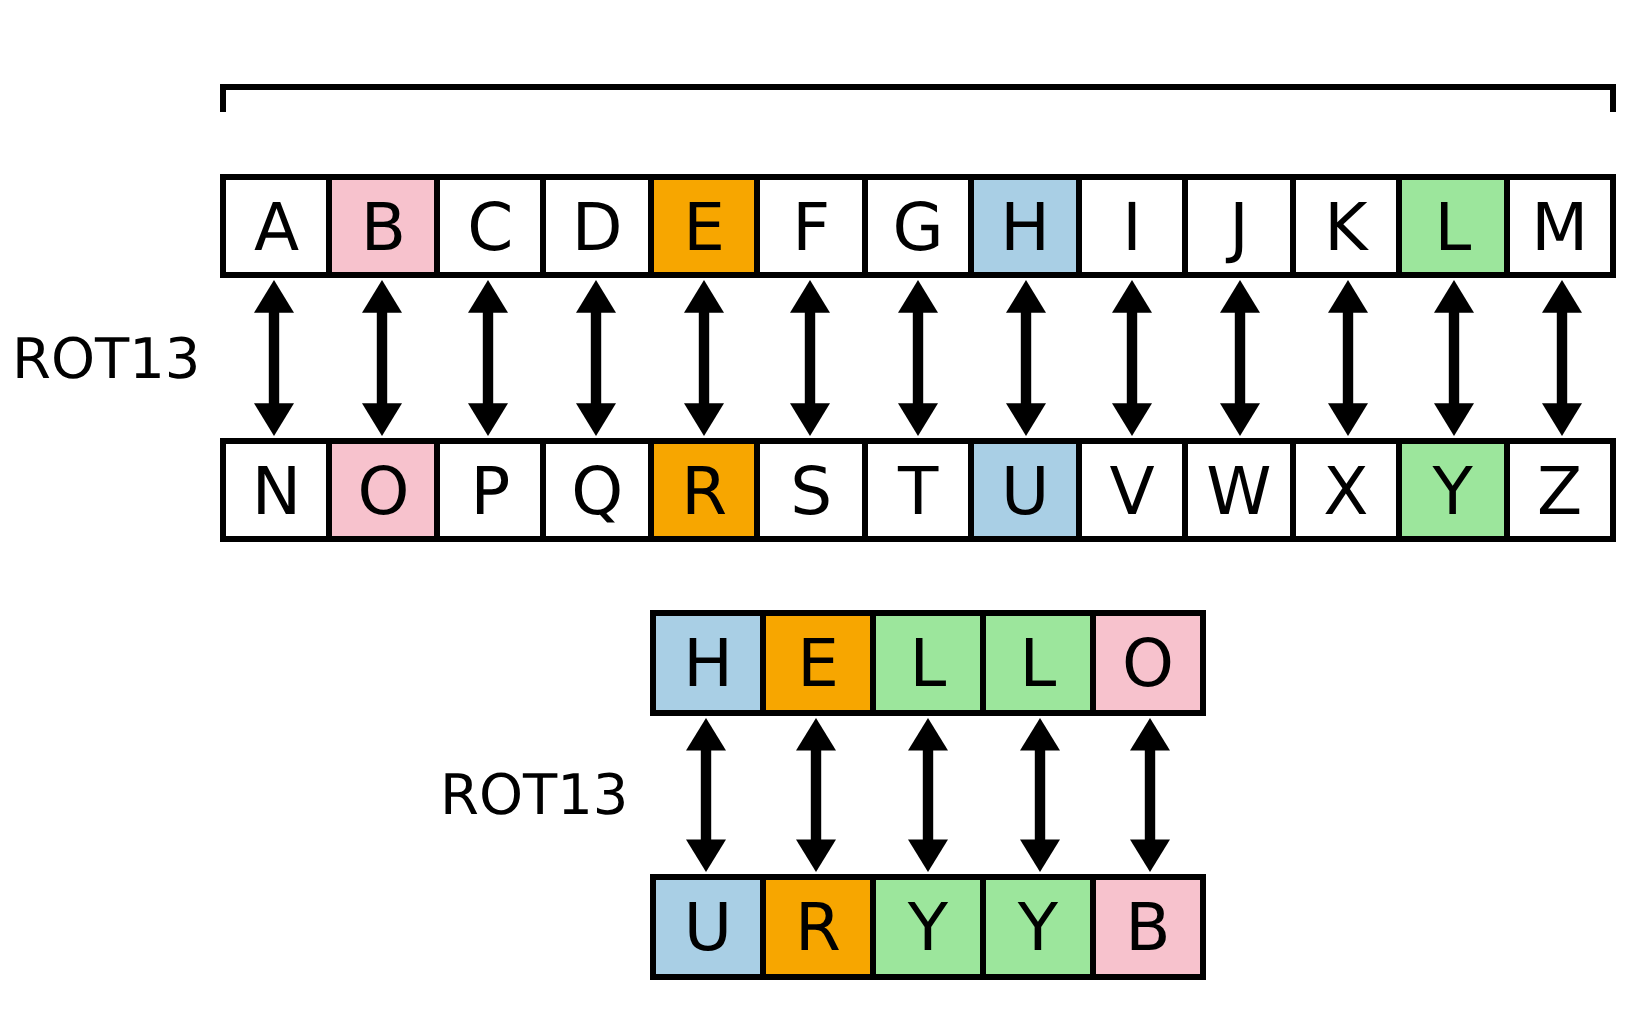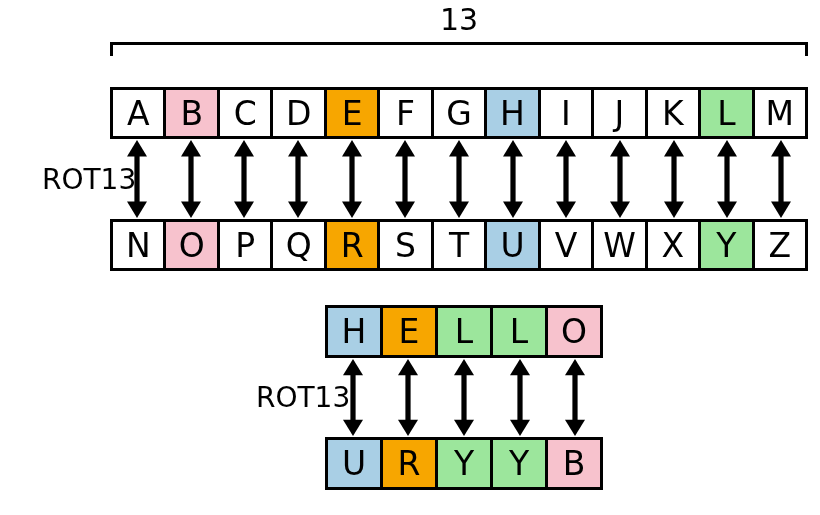--- a/index.html
+++ b/index.html
@@ -67,31 +67,29 @@
   .span-label{
     position:absolute;
     left:110px; top:2px;
     width:698px;
     text-align:center;
     font-size:30px;
   }
   .rot13-label{
     position:absolute;
     font-size:28px;
-    margin-left:36px;
   }
   .rot13-alpha{left:6px; top:163px; width:102px; text-align:left;}
   .rot13-ex  {left:220px; top:381px; width:100px; text-align:left;}
 </style>
 </head>
 <body>
 
 <div class="canvas">
 
-  <div class="span-label">13</div>
   <div class="brace"></div>
 
   <div class="row alpha-top">
       <div class="cell" style="background: rgb(255, 255, 255);">A</div>
       <div class="cell" style="background: rgb(247, 194, 205);">B</div>
       <div class="cell" style="background: rgb(255, 255, 255);">C</div>
       <div class="cell" style="background: rgb(255, 255, 255);">D</div>
       <div class="cell" style="background: rgb(247, 166, 0);">E</div>
       <div class="cell" style="background: rgb(255, 255, 255);">F</div>
       <div class="cell" style="background: rgb(255, 255, 255);">G</div>

